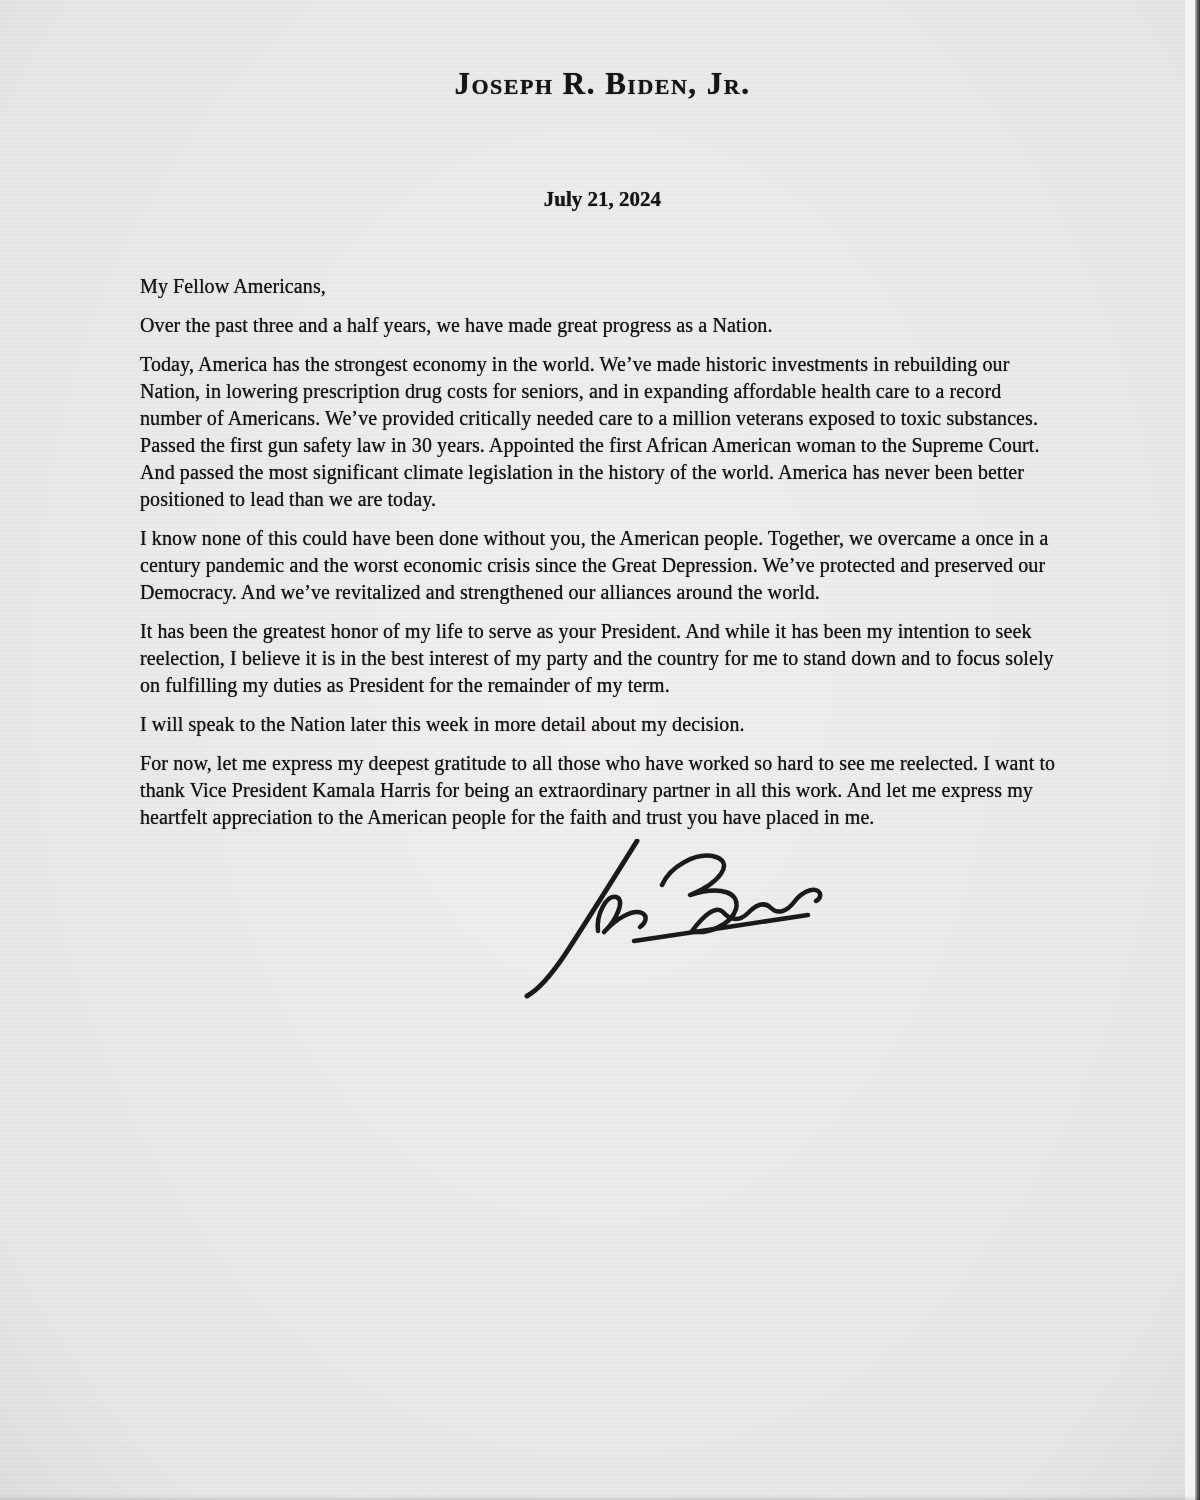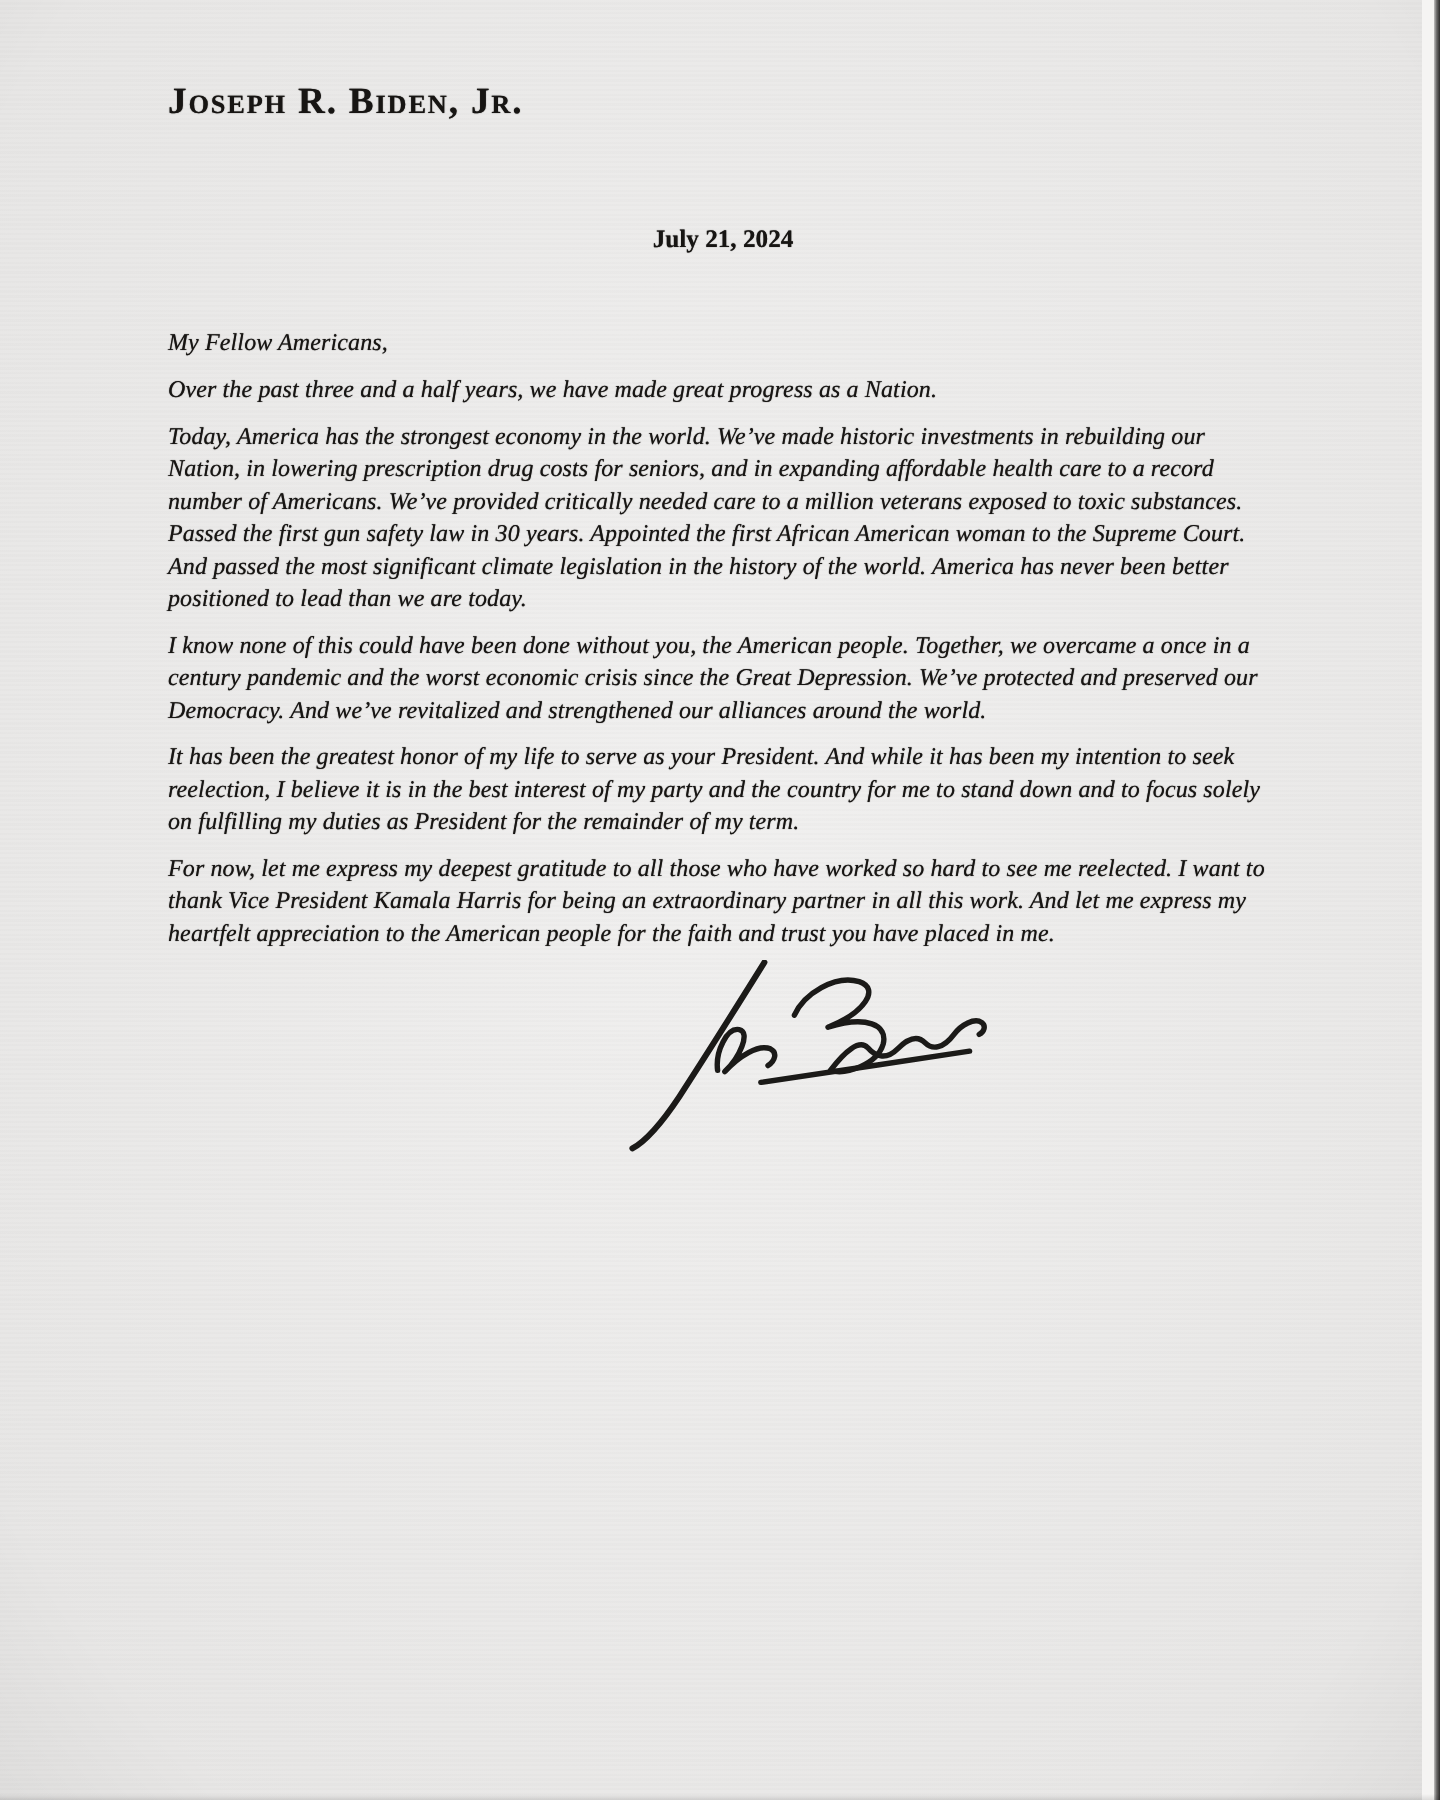--- a/index.html
+++ b/index.html
@@ -47,20 +47,21 @@
   }
 
   .page {
     position: absolute;
     inset: 0;
     padding: 66px 135px 0 140px;
     box-sizing: border-box;
   }
 
   .letterhead {
+    text-align: center;
     font-variant: small-caps;
     font-weight: 700;
     font-size: 31px;
     line-height: 36px;
     letter-spacing: 1.5px;
     text-shadow: 0 0 0.8px rgba(20,18,16,0.9);
   }
 
   .letter-date {
     text-align: center;
@@ -76,21 +77,20 @@
     margin-top: 60px;
     font-size: 20px;
     line-height: 27px;
   }
 
   .salutation,
   .para {
     text-shadow: 0 0 0.8px rgba(20,18,16,0.85);
     letter-spacing: 0.1px;
     margin: 0;
-    font-style: italic;
   }
   .para { margin-top: 12px; }
 
   .signature-wrap {
     margin-top: 8px;
     margin-left: 360px;
     width: 340px;
     height: 175px;
   }
   .signature-wrap svg {
@@ -125,20 +125,21 @@
     <p class="salutation">My Fellow Americans,</p>
 
     <p class="para">Over the past three and a half years, we have made great progress as a Nation.</p>
 
     <p class="para">Today, America has the strongest economy in the world. We’ve made historic investments in rebuilding our Nation, in lowering prescription drug costs for seniors, and in expanding affordable health care to a record number of Americans. We’ve provided critically needed care to a million veterans exposed to toxic substances. Passed the first gun safety law in 30 years. Appointed the first African American woman to the Supreme Court. And passed the most significant climate legislation in the history of the world. America has never been better positioned to lead than we are today.</p>
 
     <p class="para">I know none of this could have been done without you, the American people. Together, we overcame a once in a century pandemic and the worst economic crisis since the Great Depression. We’ve protected and preserved our Democracy. And we’ve revitalized and strengthened our alliances around the world.</p>
 
     <p class="para">It has been the greatest honor of my life to serve as your President. And while it has been my intention to seek reelection, I believe it is in the best interest of my party and the country for me to stand down and to focus solely on fulfilling my duties as President for the remainder of my term.</p>
 
+    <p class="para">I will speak to the Nation later this week in more detail about my decision.</p>
 
     <p class="para">For now, let me express my deepest gratitude to all those who have worked so hard to see me reelected. I want to thank Vice President Kamala Harris for being an extraordinary partner in all this work. And let me express my heartfelt appreciation to the American people for the faith and trust you have placed in me.</p>
 
 
     <div class="signature-wrap">
       <svg viewBox="0 0 340 175" xmlns="http://www.w3.org/2000/svg" aria-hidden="true">
 
         <path class="sig-stroke" d="M137,2 C122,26 92,74 66,114 C52,135 38,151 27,157" style="stroke-width:5"></path>
 
         <path class="sig-stroke" d="M98,92 C96,76 106,56 116,58 C126,60 116,82 104,93 C116,80 132,70 142,74 C148,77 146,84 140,88"></path>

